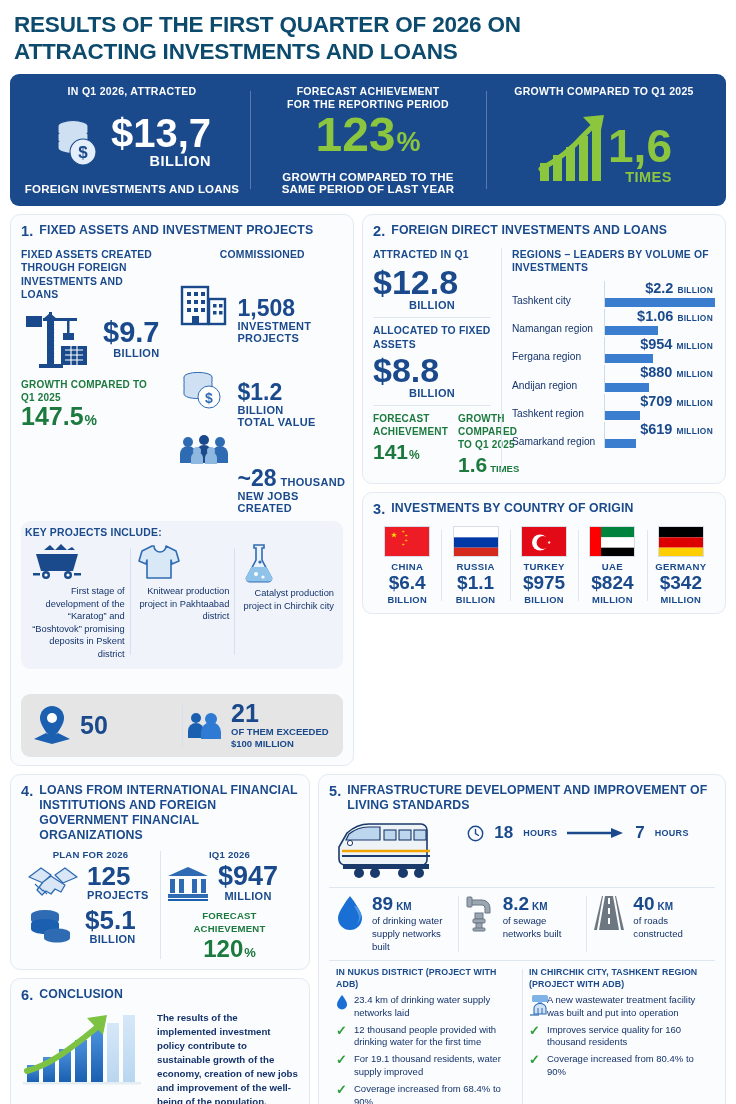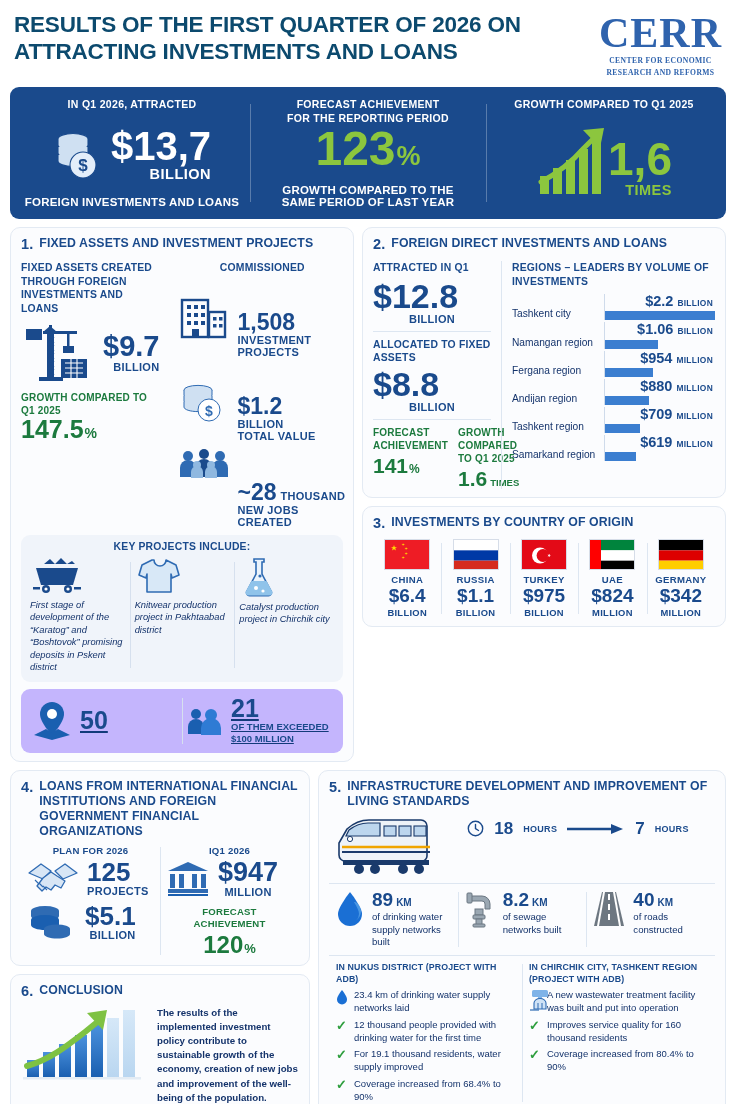--- a/index.html
+++ b/index.html
@@ -56,29 +56,29 @@
   .hrule { height:1px; background:#dde6f1; margin: 6px 0; }
 
   
   .s1-body { display:flex; gap: 10px; margin-top: 7px; }
   .s1-left { width: 168px; }
   .s1-right { flex:1; }
   .row { display:flex; align-items:center; gap: 8px; }
 
   
   .kp { margin-top: 7px; background:#f0f4fa; border-radius: 9px; padding: 6px 4px 8px; }
-  .kp-title { text-align:center; font-size: 10.4px; font-weight:800; color:#1a4a8c;
+  .kp-title { text-align:left; font-size: 10.4px; font-weight:800; color:#1a4a8c;
               text-transform:uppercase; letter-spacing:.2px; }
   .kp-row { display:flex; margin-top: 4px; }
-  .kp-cell { flex:1; text-align:left; padding: 0 5px; position:relative;font-style:italic; }
+  .kp-cell { flex:1; text-align:right; padding: 0 5px; position:relative; }
   .kp-cell + .kp-cell::before { content:""; position:absolute; left:0; top:6px; bottom:6px; width:1px; background:#d6e0ee; }
   .kp-text { font-size: 9.3px; color:#14336b; line-height: 1.35; margin-top: 3px; }
 
   
-  .box5021 { margin-top: 7px; background:#c4b5fd; border-radius:9px; padding: 7px 6px; display:flex;text-decoration:underline; }
+  .box5021 { margin-top: 25px; background:#e5e5e5; border-radius:9px; padding: 7px 6px; display:flex; }
   .b-cell { flex:1; display:flex; align-items:center; gap:7px; position:relative; padding: 0 4px; }
   .b-cell + .b-cell::before { content:""; position:absolute; left:0; top:2px; bottom:2px; width:1px; background:#d6e0ee; }
   .b-txt { font-size: 9.5px; font-weight:800; color:#1a4a8c; text-transform:uppercase; line-height:1.3; }
 
   
   .s2-body { display:flex; gap: 10px; margin-top: 7px; }
   .s2-left { width: 118px; }
   .s2-right { flex:1; }
   .chart { margin-top: 6px; border-left: 0; }
   .bar-row { margin-bottom: 2px; }
@@ -136,25 +136,20 @@
   .footer-txt { font-size: 12.4px; font-weight:800; letter-spacing:.1px; line-height:1.3; text-transform:uppercase; }
   svg { display:block; }
 </style>
 </head>
 <body>
 
 <div class="page">
 
   <div class="header">
     <div class="title">RESULTS OF THE FIRST QUARTER OF 2026 ON ATTRACTING INVESTMENTS AND LOANS</div>
-    <div class="logo">
-      <div class="logo-mark">CERR</div>
-      <div class="logo-sub">CENTER FOR ECONOMIC</div>
-      <div class="logo-sub">RESEARCH AND REFORMS</div>
-    </div>
   </div>
 
   <div class="hero">
 
     <div class="hero-col">
       <div class="hero-cap">IN Q1 2026, ATTRACTED</div>
       <div class="hero-mid">
         <span>
           <svg width="52" height="54" viewBox="0 0 52 54">
             <g fill="#cfe0f2" stroke="#1a4a8c" stroke-width="1.1">

